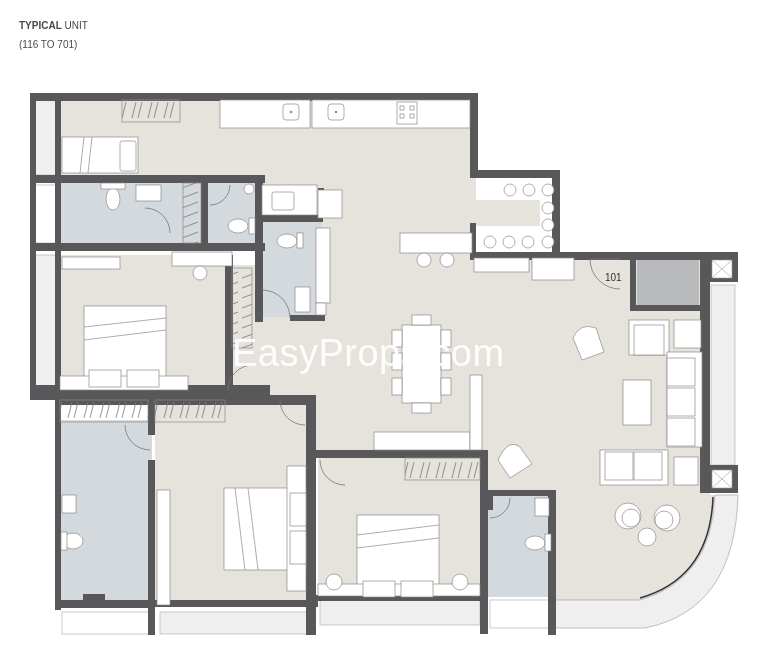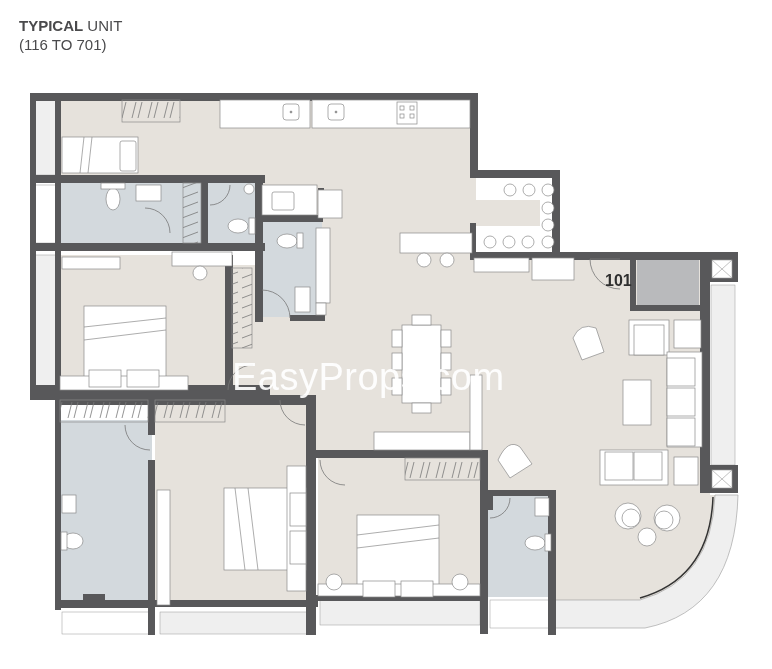--- a/index.html
+++ b/index.html
@@ -1,22 +1,22 @@
 <!DOCTYPE html>
 <html><head>
 <meta charset="utf-8">
 <style>
   html,body{margin:0;padding:0;background:#ffffff;}
   body{width:772px;height:669px;position:relative;overflow:hidden;font-family:"Liberation Sans",sans-serif;}
-  .title{position:absolute;left:19px;top:16px;color:#4a4a4c;font-size:15px;line-height:19px;}
+  .title{position:absolute;left:19px;top:16px;color:#4a4a4c;font-size:10px;line-height:19px;}
   .title b{font-weight:700;}
   .title .sub{font-weight:400;}
   svg.plan{position:absolute;left:0;top:0;}
-  .unit-label{position:absolute;left:605px;top:272px;font-size:16px;font-weight:700;color:#2f2f2f;}
-  .watermark{position:absolute;left:232px;top:356px;font-size:38px;color:rgba(255,255,255,0.92);letter-spacing:0.5px;}
+  .unit-label{position:absolute;left:605px;top:272px;font-size:10px;font-weight:400;color:#2f2f2f;}
+  .watermark{position:absolute;left:232px;top:332px;font-size:38px;color:rgba(255,255,255,0.92);letter-spacing:0.5px;}
 </style>
 </head>
 <body>
 
 <div class="title">
   <div><b>TYPICAL</b><span> UNIT</span></div>
   <div class="sub">(116 TO 701)</div>
 </div>
 
 <svg class="plan" width="772" height="669" viewBox="0 0 772 669">

